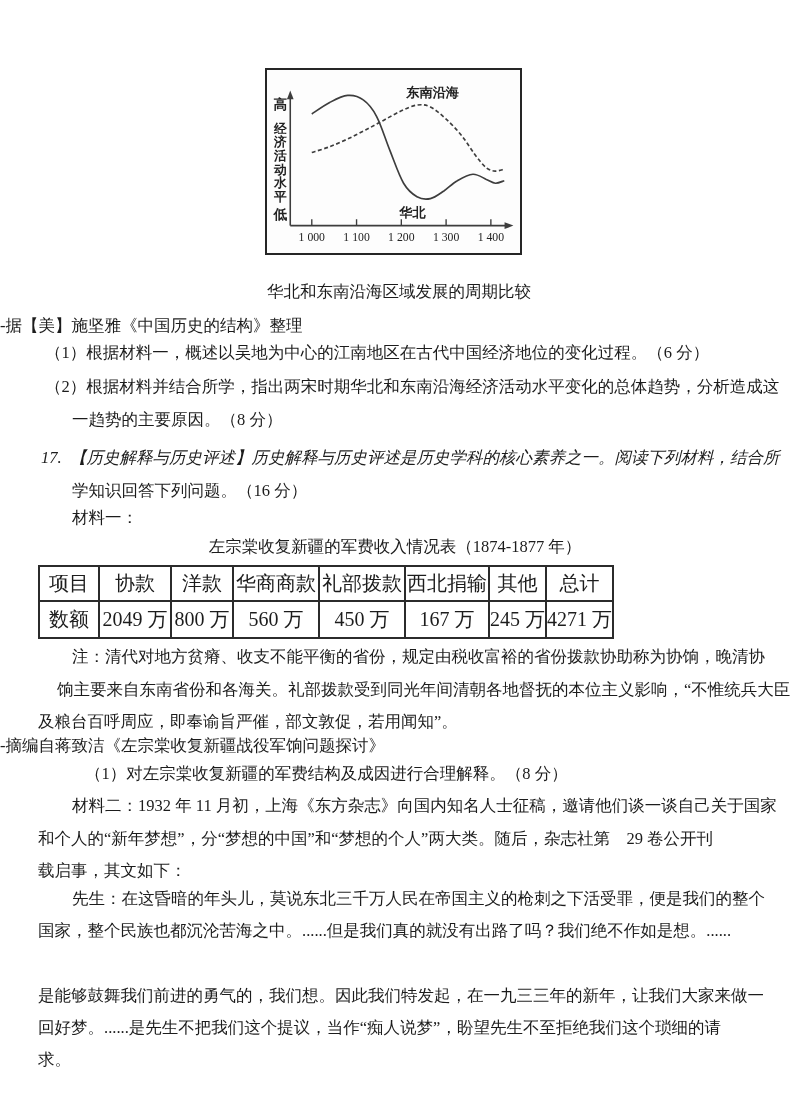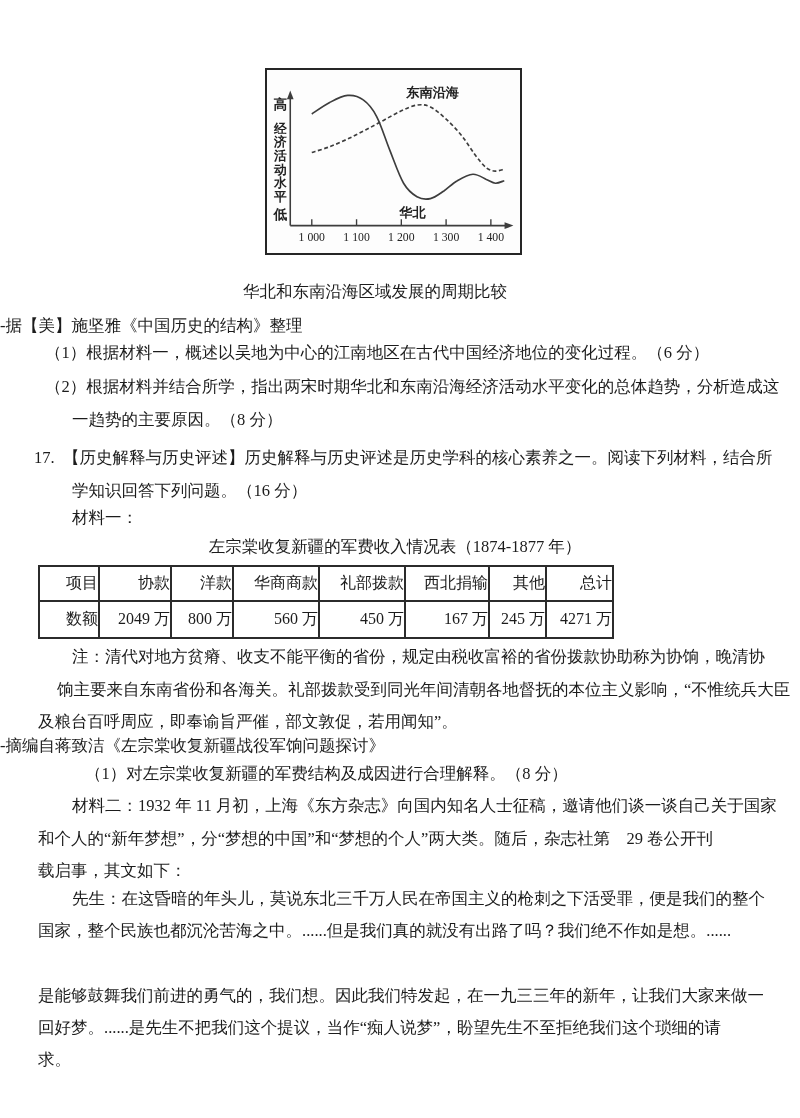--- a/index.html
+++ b/index.html
@@ -4,21 +4,21 @@
 <style>
   html,body{margin:0;padding:0;background:#ffffff;}
   body{width:800px;height:1118px;font-family:"Liberation Serif","DejaVu Serif",serif;color:#1c1c1c;}
   .page{position:relative;width:800px;height:1118px;background:#fff;overflow:hidden;}
   .line{position:absolute;font-size:16.5px;line-height:22px;height:22px;white-space:pre;}
   .center{text-align:center;}
   .right{text-align:left;}
   .chart-frame{position:absolute;left:265px;top:68px;width:257px;height:187px;border:2px solid #262626;box-sizing:border-box;background:#fdfdfd;}
   .chart-frame svg{display:block;width:100%;height:100%;}
   .exam-table{position:absolute;left:38px;top:565px;width:574px;border-collapse:collapse;table-layout:fixed;}
-  .exam-table td{border:2px solid #2b2b2b;text-align:right;vertical-align:middle;font-size:16px;padding:0;white-space:nowrap;}
+  .exam-table td{border:2px solid #2b2b2b;text-align:center;vertical-align:middle;font-size:20px;padding:0;white-space:nowrap;}
   .exam-table tr.hdr td{height:33px;}
   .exam-table tr.dat td{height:35px;border-radius:15px;}
 </style>
 </head>
 <body>
 
 <div class="page">
 
   <div class="chart-frame">
     <svg id="chart-svg" viewBox="0 0 257 187">
@@ -44,28 +44,28 @@
         <text x="13" y="120" text-anchor="middle" font-size="13" font-weight="bold" fill="#222">水</text>
         <text x="13" y="134" text-anchor="middle" font-size="13" font-weight="bold" fill="#222">平</text>
         <text x="13" y="152" text-anchor="middle" font-size="14" font-weight="bold" fill="#222">低</text>
         <path d="M45,44.96000000000001C48.0,43.0 57.2,36.3 63.3,33.2C69.4,30.0 75.9,26.4 81.6,26.0C87.3,25.5 92.7,26.9 97.6,30.6C102.6,34.2 106.8,38.8 111.3,47.6C115.9,56.3 120.5,71.6 125.1,82.9C129.6,94.3 134.2,107.9 138.8,115.7C143.4,123.5 147.9,126.8 152.5,129.5C157.1,132.1 161.7,132.4 166.2,131.4C170.8,130.4 175.4,126.6 180.0,123.6C184.5,120.5 188.7,115.9 193.7,113.1C198.6,110.2 204.7,106.7 209.7,106.5C214.7,106.3 219.6,110.2 223.4,111.8C227.2,113.3 229.5,115.5 232.6,115.7C235.6,115.9 240.2,113.5 241.7,113.1" fill="none" stroke="#3d3d3d" stroke-width="1.7"></path>
         <text x="147.9375" y="149.82999999999998" text-anchor="middle" font-size="13.5" font-weight="bold" fill="#222">华北</text>
         <path d="M45,84.25999999999999C48.0,83.3 57.2,80.7 63.3,78.4C69.4,76.1 75.5,73.3 81.6,70.5C87.7,67.7 93.8,64.5 99.9,61.3C106.0,58.2 112.1,54.8 118.2,51.5C124.3,48.2 130.8,44.3 136.5,41.7C142.2,39.1 147.6,36.4 152.5,35.8C157.5,35.1 161.3,35.4 166.2,37.8C171.2,40.2 176.9,45.3 182.3,50.2C187.6,55.1 193.3,61.1 198.3,67.2C203.2,73.3 207.8,81.4 212.0,86.9C216.2,92.3 220.0,97.3 223.4,100.0C226.9,102.7 229.5,103.0 232.6,103.3C235.6,103.5 240.2,101.6 241.7,101.3" fill="none" stroke="#3d3d3d" stroke-width="1.7" stroke-dasharray="4 2.6"></path>
         <text x="168.525" y="28" text-anchor="middle" font-size="13.5" font-weight="bold" fill="#222">东南沿海</text>
       </svg>
   </div>
 
-  <div class="line center" style="top:281px;left:0;width:750px;">华北和东南沿海区域发展的周期比较</div>
+  <div class="line center" style="top:281px;left:0;width:750px;padding-left:24px;">华北和东南沿海区域发展的周期比较</div>
   <div class="line right" style="top:315px;left:0;width:663px;">-据【美】施坚雅《中国历史的结构》整理</div>
 
   <div class="line" style="top:342px;left:45px;">（1）根据材料一，概述以吴地为中心的江南地区在古代中国经济地位的变化过程。（6 分）</div>
   <div class="line" style="top:376px;left:45px;">（2）根据材料并结合所学，指出两宋时期华北和东南沿海经济活动水平变化的总体趋势，分析造成这</div>
   <div class="line" style="top:409px;left:72px;">一趋势的主要原因。（8 分）</div>
 
-  <div class="line" style="top:447px;left:34px;">17.  【历史解释与历史评述】历史解释与历史评述是历史学科的核心素养之一。阅读下列材料，结合所</div>
+  <div class="line" style="top:447px;left:41px;font-style:italic;">17.  【历史解释与历史评述】历史解释与历史评述是历史学科的核心素养之一。阅读下列材料，结合所</div>
   <div class="line" style="top:480px;left:72px;">学知识回答下列问题。（16 分）</div>
   <div class="line" style="top:507px;left:72px;">材料一：</div>
 
   <div class="line center" style="top:536px;left:0;width:790px;">左宗棠收复新疆的军费收入情况表（1874-1877 年）</div>
 
   <table class="exam-table">
     <colgroup>
       <col style="width:60px">
         <col style="width:72px">
         <col style="width:62px">

